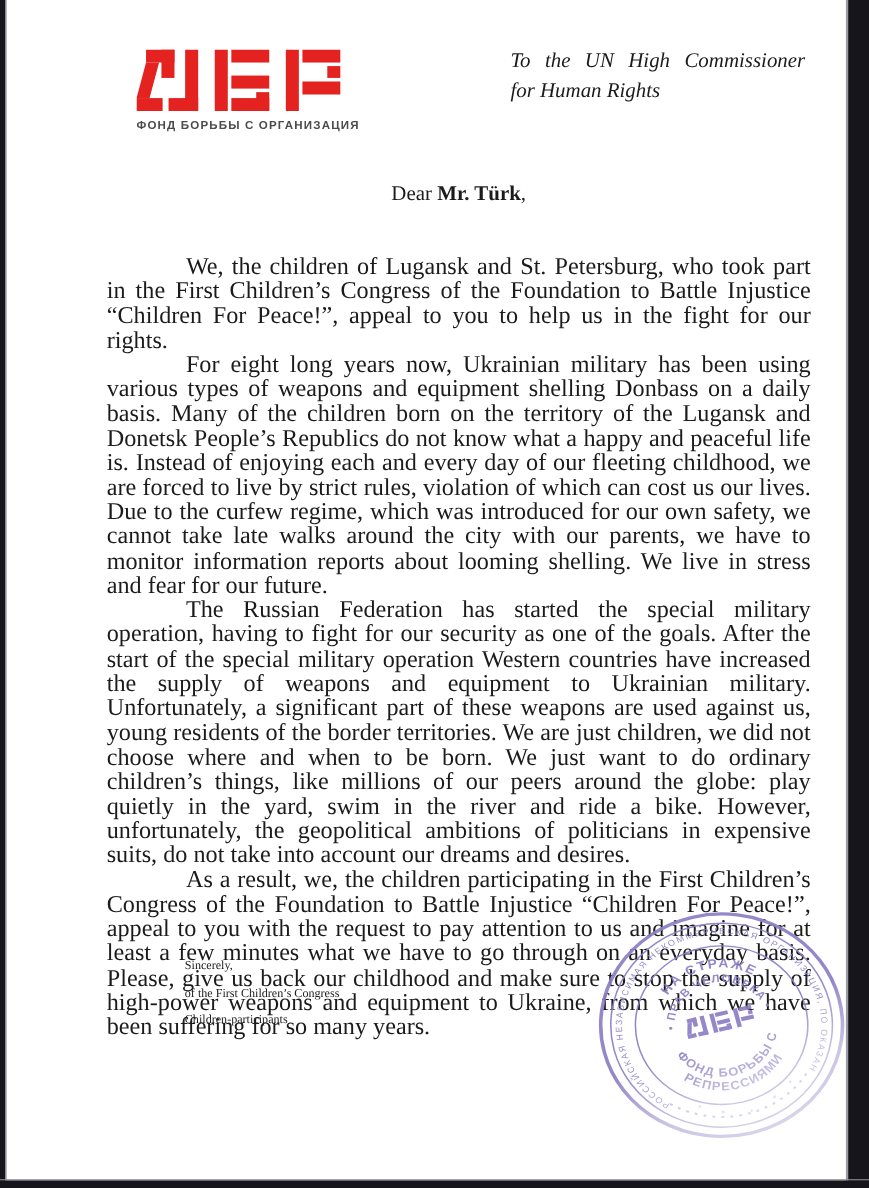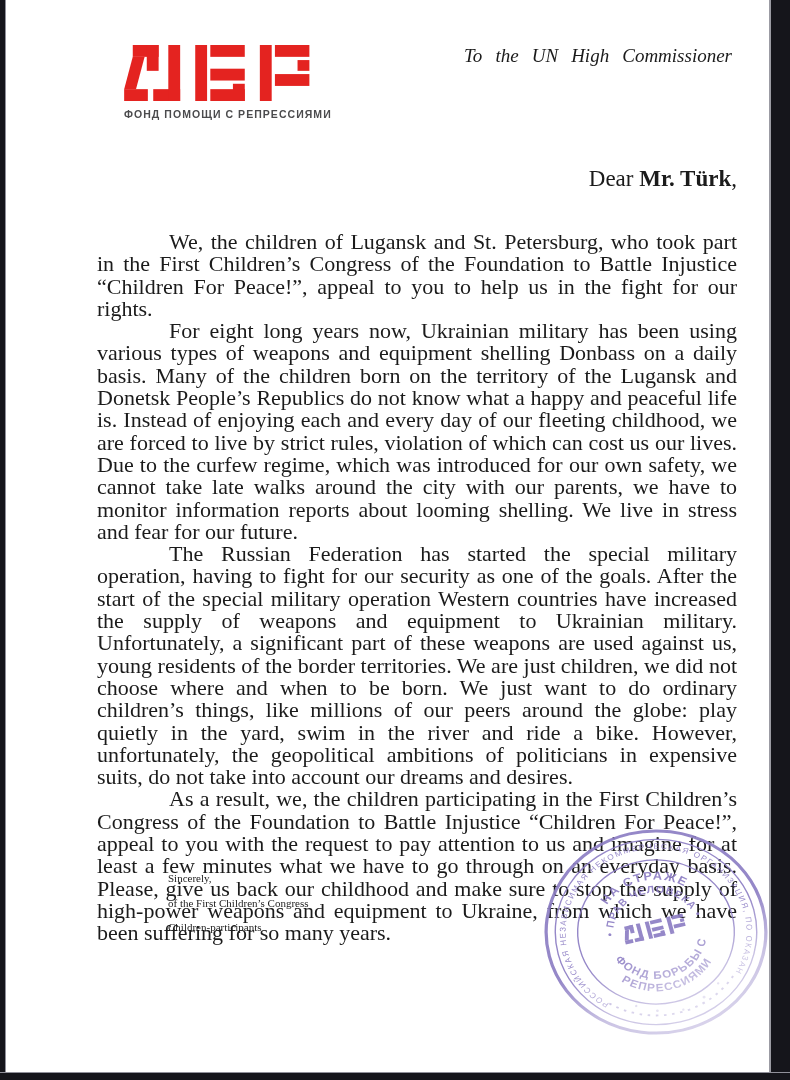--- a/index.html
+++ b/index.html
@@ -27,21 +27,21 @@
 
   
   .recipient{
     position:absolute;left:464px;top:43px;width:268px;
     font-style:italic;font-size:19px;line-height:26.5px;
   }
   .recipient .justify-line{text-align:justify;text-align-last:justify;}
   .recipient .bold{font-weight:700;}
 
   
-  .salutation{position:absolute;left:97px;top:166px;width:640px;text-align:right;font-size:23px;}
+  .salutation{position:absolute;left:97px;top:166px;width:640px;text-align:center;font-size:19px;}
   .salutation .bold{font-weight:700;}
 
   
   .letter-body{position:absolute;left:97px;top:231px;width:640px;font-size:22px;line-height:22.3px;text-align:justify;}
   .letter-body p{margin:0;text-indent:72px;}
 
   
   .signature{position:absolute;left:168px;top:866px;font-size:11px;line-height:24.5px;}
 
   
@@ -91,25 +91,26 @@
 <div class="edge-left-line"></div>
 <div class="edge edge-right"></div>
 <div class="edge-right-line"></div>
 <div class="edge edge-bottom"></div>
 <div class="edge-bottom-line"></div>
 
 <div class="logo">
   <svg width="192" height="56" viewBox="0 0 178 52">
     <use href="#chbr" fill="#e42320"></use>
   </svg>
-  <div class="logo-label">ФОНД ПОМОЩИ С РЕПРЕССИЯМИ</div>
+  <div class="logo-label">ФОНД БОРЬБЫ С ОРГАНИЗАЦИЯ</div>
 </div>
 
 <div class="recipient">
   <div class="justify-line">To the UN High Commissioner</div>
+  <div>for Human Rights</div>
 </div>
 
 <div class="salutation">
   <span>Dear </span><span class="bold">Mr. Türk</span><span>,</span>
 </div>
 
 <div class="letter-body">
   <p>We, the children of Lugansk and St. Petersburg, who took part in the First Children’s Congress of the Foundation to Battle Injustice “Children For Peace!”, appeal to you to help us in the fight for our rights.</p>
   <p>For eight long years now, Ukrainian military has been using various types of weapons and equipment shelling Donbass on a daily basis. Many of the children born on the territory of the Lugansk and Donetsk People’s Republics do not know what a happy and peaceful life is. Instead of enjoying each and every day of our fleeting childhood, we are forced to live by strict rules, violation of which can cost us our lives. Due to the curfew regime, which was introduced for our own safety, we cannot take late walks around the city with our parents, we have to monitor information reports about looming shelling. We live in stress and fear for our future.</p>
   <p>The Russian Federation has started the special military operation, having to fight for our security as one of the goals. After the start of the special military operation Western countries have increased the supply of weapons and equipment to Ukrainian military. Unfortunately, a significant part of these weapons are used against us, young residents of the border territories. We are just children, we did not choose where and when to be born. We just want to do ordinary children’s things, like millions of our peers around the globe: play quietly in the yard, swim in the river and ride a bike. However, unfortunately, the geopolitical ambitions of politicians in expensive suits, do not take into account our dreams and desires.</p>

